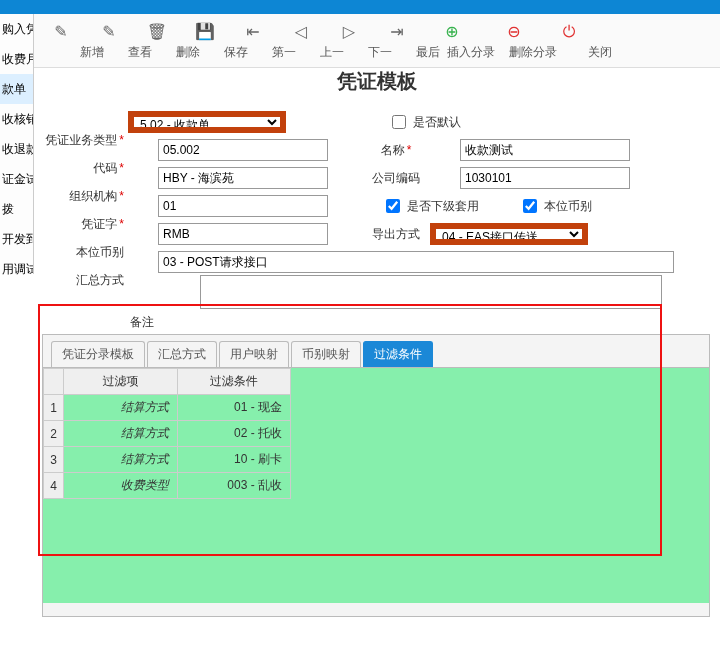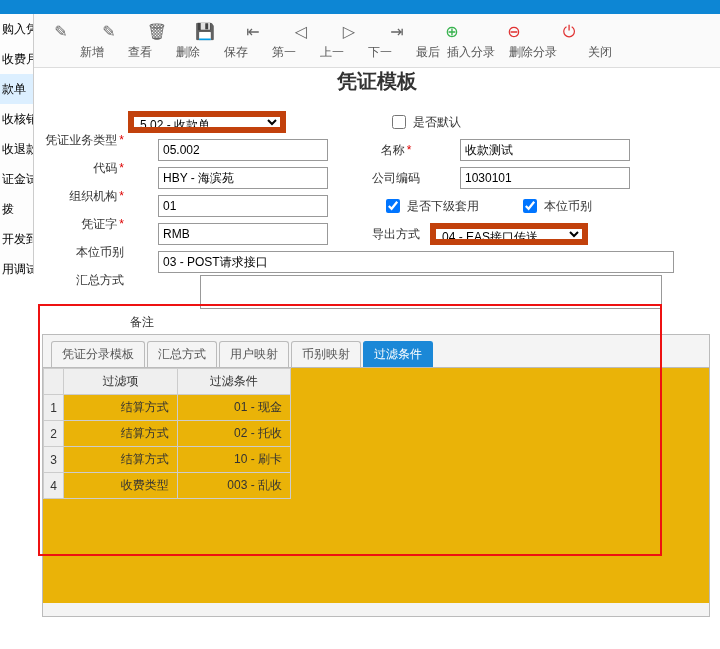--- a/index.html
+++ b/index.html
@@ -42,26 +42,26 @@
   .remarks-lbl { position: absolute; left: 130px; top: 314px; }
 
   
   .highlight-box { position: absolute; left: 38px; top: 304px; width: 624px; height: 252px; border: 2px solid #e11; pointer-events: none; }
 
   
   .tabs { position: absolute; left: 42px; top: 334px; right: 10px; height: 283px; border: 1px solid #bbb; background: #f4f4f4; }
   .tab-strip { display: flex; gap: 2px; padding: 6px 8px 0 8px; }
   .tab { padding: 4px 10px; background: #f4f4f4; border: 1px solid #bbb; border-bottom: none; border-radius: 3px 3px 0 0; cursor: pointer; font-size: 12px; color: #555; }
   .tab.active { background: #1b88d7; color: #fff; border-color: #1b88d7; }
-  .tab-body { background: #eab308; border-top: 1px solid #bbb; height: 236px; margin: 0 0 0 0; overflow: auto; }
+  .tab-body { background: #86efac; border-top: 1px solid #bbb; height: 236px; margin: 0 0 0 0; overflow: auto; }
   .grid { width: 248px; border-collapse: collapse; font-size: 12px; }
   .grid th, .grid td { border: 1px solid #ccc; padding: 4px 6px; text-align: center; height: 24px; }
   .grid th { background: #efefef; font-weight: normal; }
   .grid td.rh { background: #efefef; width: 18px; }
-  .grid td.c1 { width: 110px; text-align: right; padding-right: 8px; }
+  .grid td.c1 { width: 110px; text-align: right; padding-right: 8px; font-style: italic; }
   .grid td.c2 { width: 110px; text-align: right; padding-right: 8px; }
 </style>
 </head>
 <body>
 <div class="app">
 
   <div class="titlebar"></div>
 
   <div class="sidebar" id="sidebar">
       <div class="side-item">购入凭</div>

